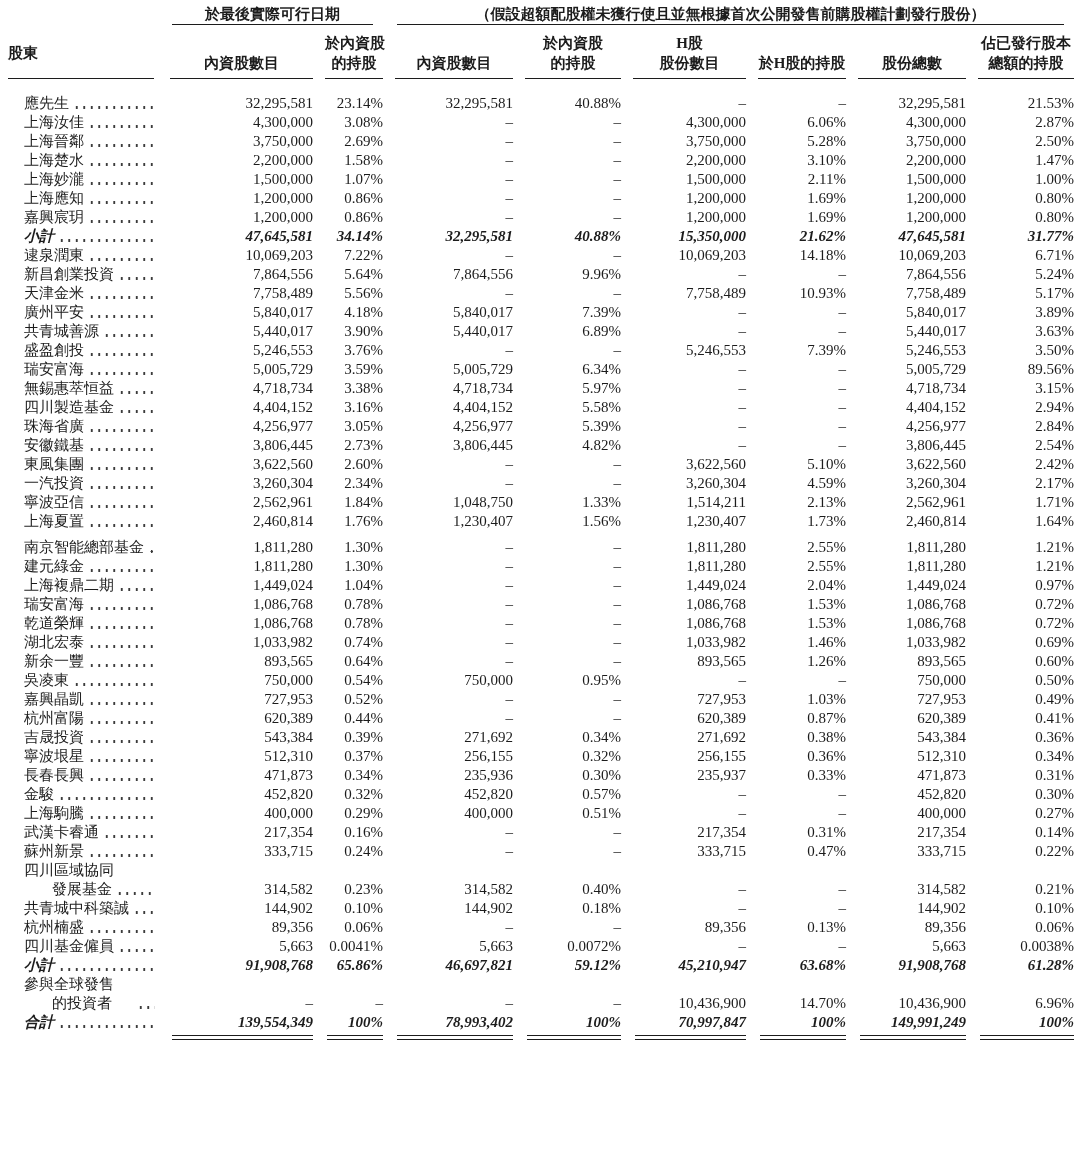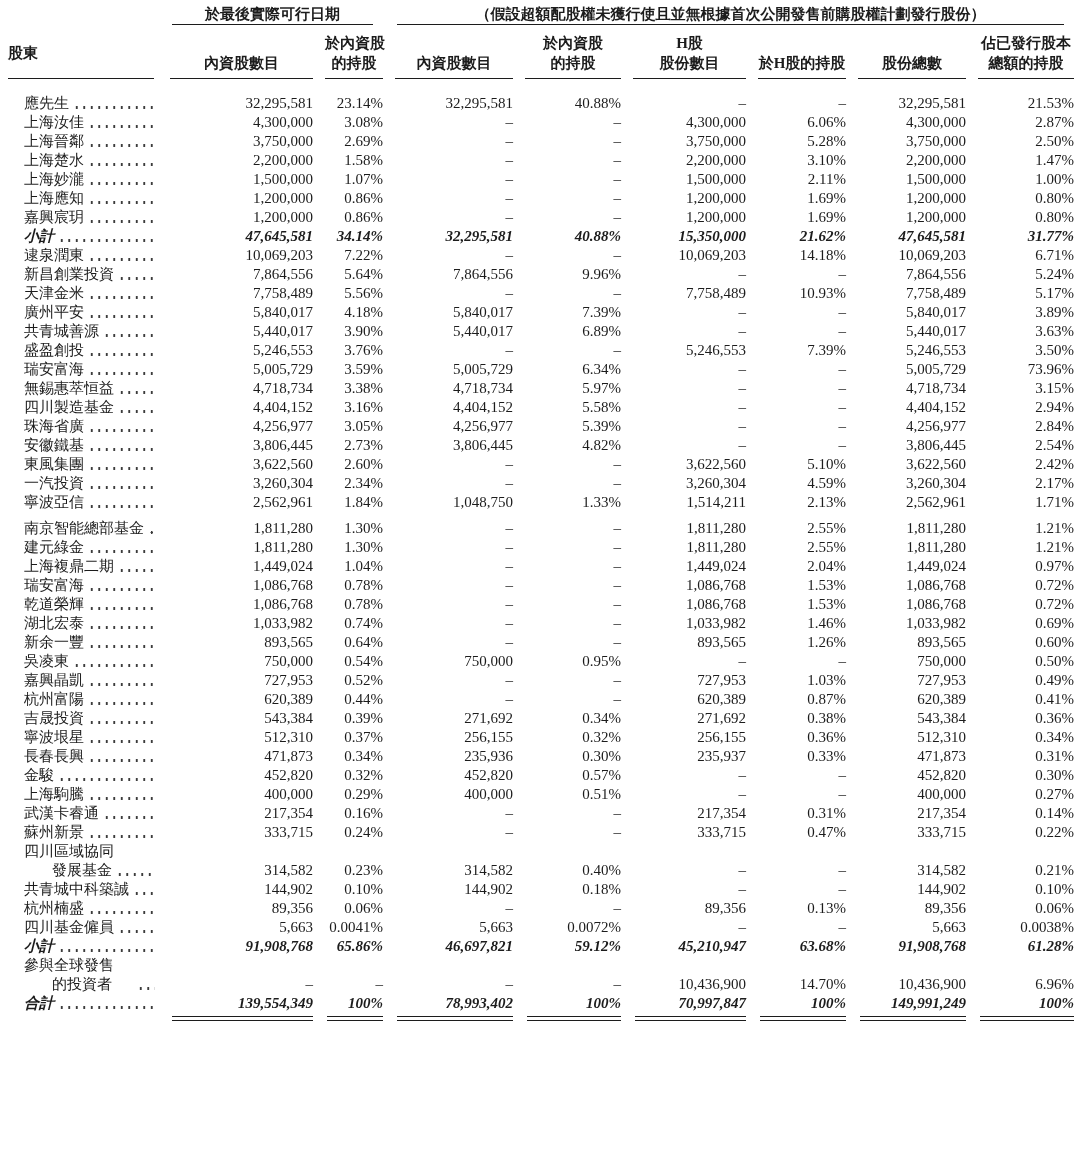--- a/index.html
+++ b/index.html
@@ -374,21 +374,21 @@
           </div>
 
     </td>
     <td class="num">5,005,729</td>
     <td class="num">3.59%</td>
     <td class="num">5,005,729</td>
     <td class="num">6.34%</td>
     <td class="num">–</td>
     <td class="num">–</td>
     <td class="num">5,005,729</td>
-    <td class="num">73.96%</td>
+    <td class="num">89.56%</td>
   </tr>
       <tr>
     <td class="name-cell">
       <div class="nline l1">
             <span class="nm">無錫惠萃恒益</span>
             <span class="dots"></span>
           </div>
 
     </td>
     <td class="num">4,718,734</td>
@@ -494,20 +494,37 @@
 
     </td>
     <td class="num">2,562,961</td>
     <td class="num">1.84%</td>
     <td class="num">1,048,750</td>
     <td class="num">1.33%</td>
     <td class="num">1,514,211</td>
     <td class="num">2.13%</td>
     <td class="num">2,562,961</td>
     <td class="num">1.71%</td>
+  </tr>
+      <tr>
+    <td class="name-cell">
+      <div class="nline l1">
+            <span class="nm">上海夏置</span>
+            <span class="dots"></span>
+          </div>
+
+    </td>
+    <td class="num">2,460,814</td>
+    <td class="num">1.76%</td>
+    <td class="num">1,230,407</td>
+    <td class="num">1.56%</td>
+    <td class="num">1,230,407</td>
+    <td class="num">1.73%</td>
+    <td class="num">2,460,814</td>
+    <td class="num">1.64%</td>
   </tr>
       <tr class="gap">
     <td class="name-cell">
       <div class="nline l1">
             <span class="nm">南京智能總部基金</span>
             <span class="dots"></span>
           </div>
 
     </td>
     <td class="num">1,811,280</td>

